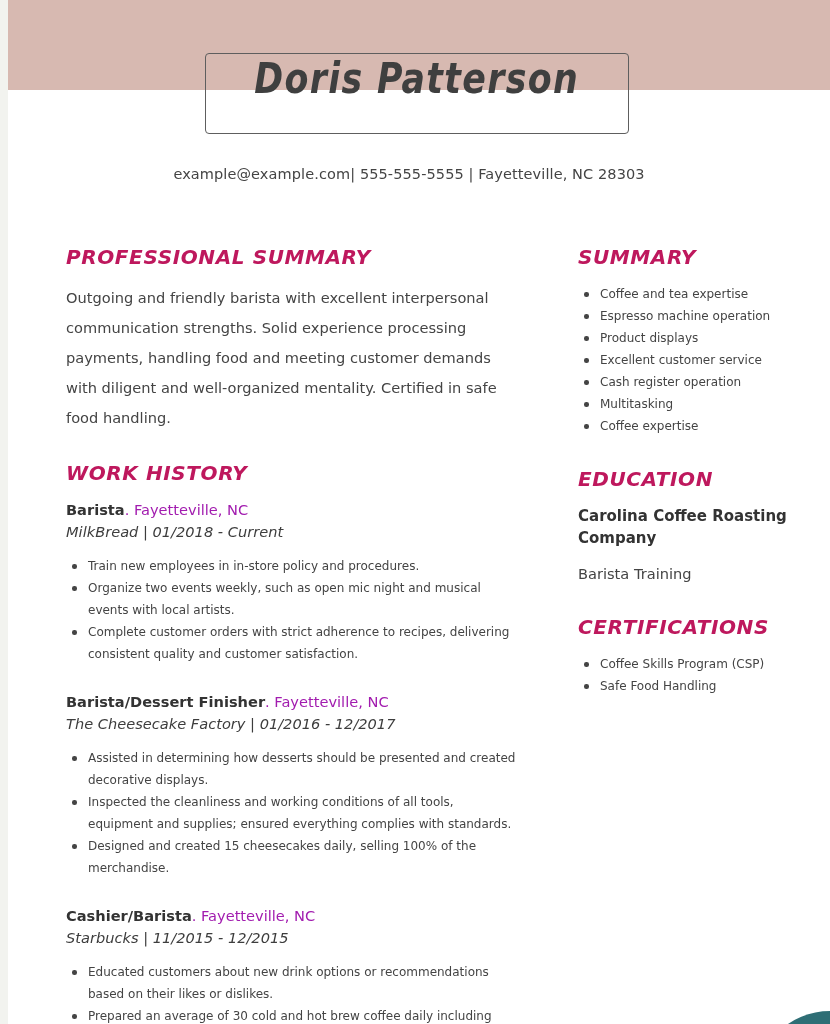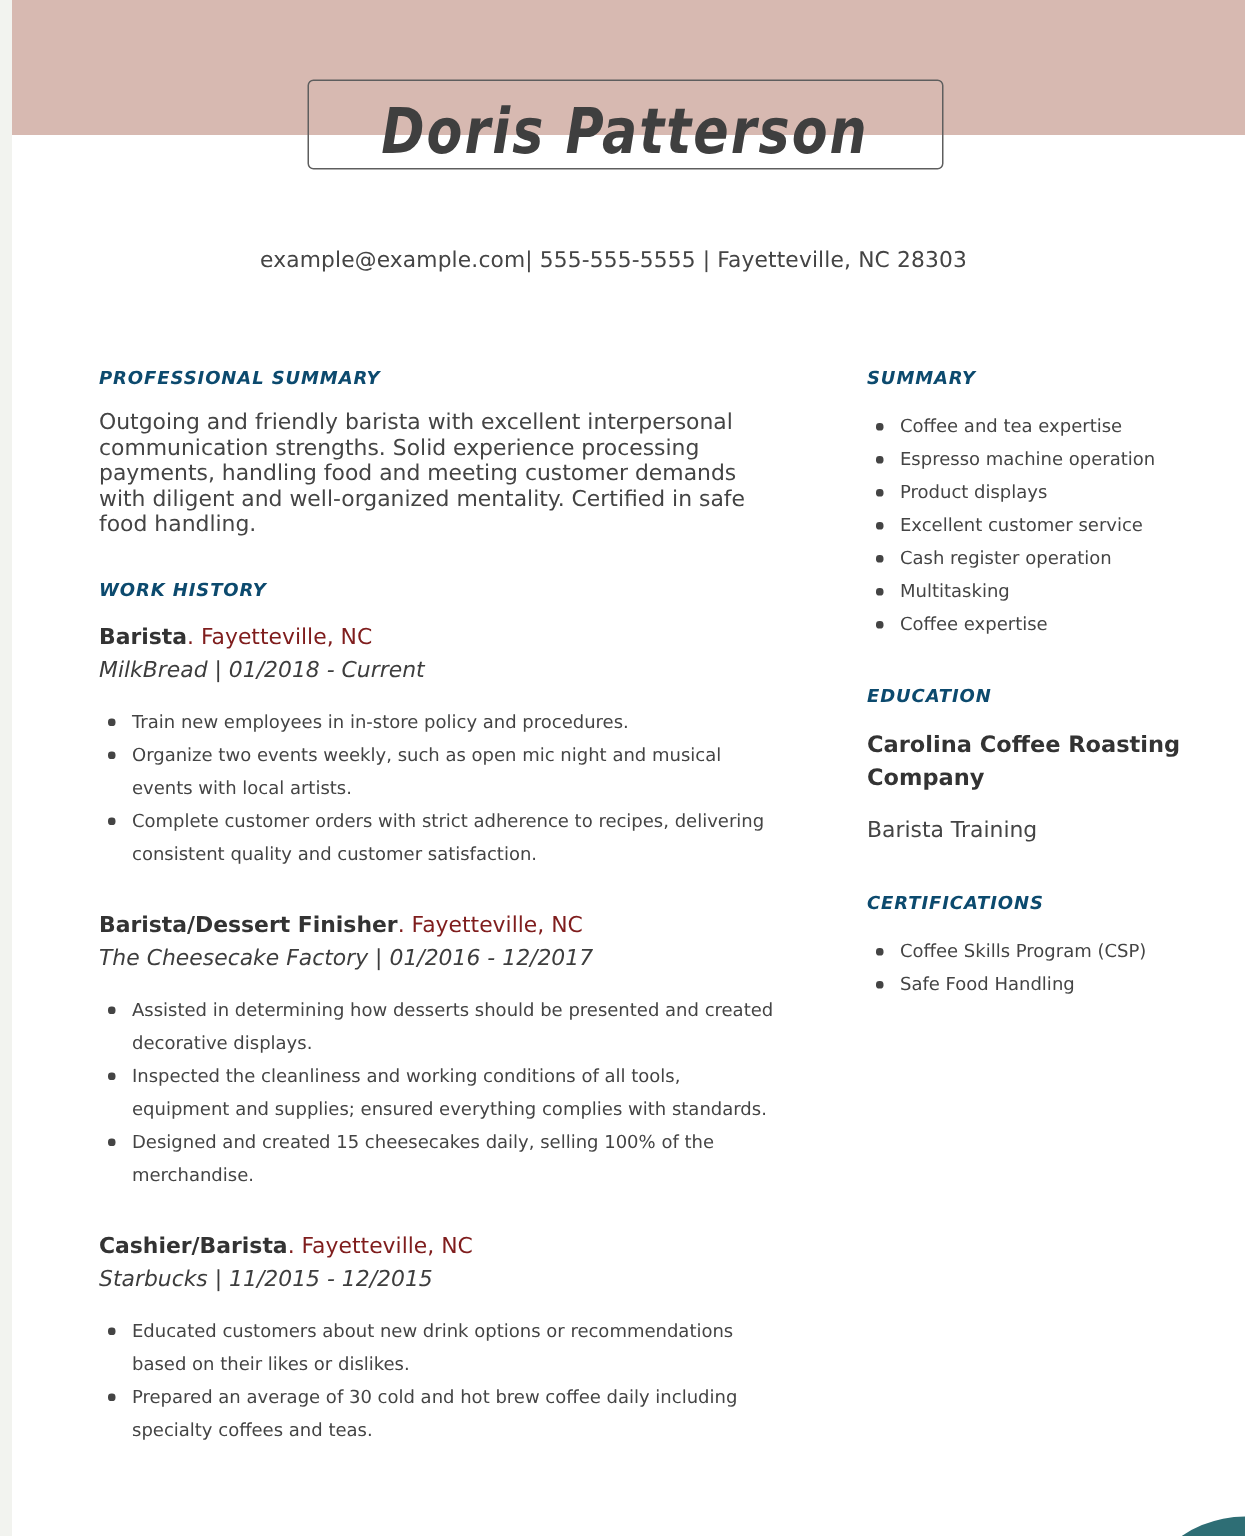--- a/index.html
+++ b/index.html
@@ -26,26 +26,26 @@
   }
   #banner {
     position: absolute;
     left: 8px; top: 0;
     width: 822px; height: 90px;
     background: #d7b9b1;
   }
   #name-box {
     position: absolute;
     left: 205px; top: 53px;
-    width: 424px; height: 60px;
+    width: 424px; height: 81px;
     box-sizing: border-box;
     border: 1.6px solid #5e5e5e;
     border-radius: 4px;
     display: flex;
-    align-items: flex-end;
+    align-items: flex-start;
     justify-content: center;
   }
   #name-text {
     font-family: "DejaVu Sans Condensed", "Liberation Sans Narrow", "Liberation Sans", sans-serif;
     font-style: italic;
     font-weight: bold;
     font-size: 42px;
     letter-spacing: 1.5px;
     color: #3f3f3f;
     white-space: nowrap;
@@ -71,41 +71,41 @@
     width: 455px;
   }
   .col-right {
     position: absolute;
     left: 578px; top: 0;
     width: 222px;
   }
   .section-heading {
     font-style: italic;
     font-weight: bold;
-    font-size: 12px;
+    font-size: 20px;
     letter-spacing: 0.6px;
-    color: #0c4a6e;
+    color: #be185d;
     margin: 0 0 14px 0;
   }
   .section-heading.spaced-top { margin-top: 30px; }
   .body-text {
     font-size: 14.6px;
-    line-height: 17px;
+    line-height: 30px;
     color: #444444;
     margin: 0;
   }
   .job { margin-top: 26px; }
   .job-title-line {
     font-size: 14.6px;
     line-height: 22px;
     color: #333333;
     margin: 0;
   }
   .job-title-line .title { font-weight: bold; }
-  .job-title-line .loc { font-weight: normal; color: #7f1d1d; }
+  .job-title-line .loc { font-weight: normal; color: #a21caf; }
   .job-meta {
     font-size: 14.6px;
     line-height: 22px;
     font-style: italic;
     color: #3d3d3d;
     margin: 0;
   }
   ul.bullets {
     list-style: none;
     margin: 12px 0 0 0;

